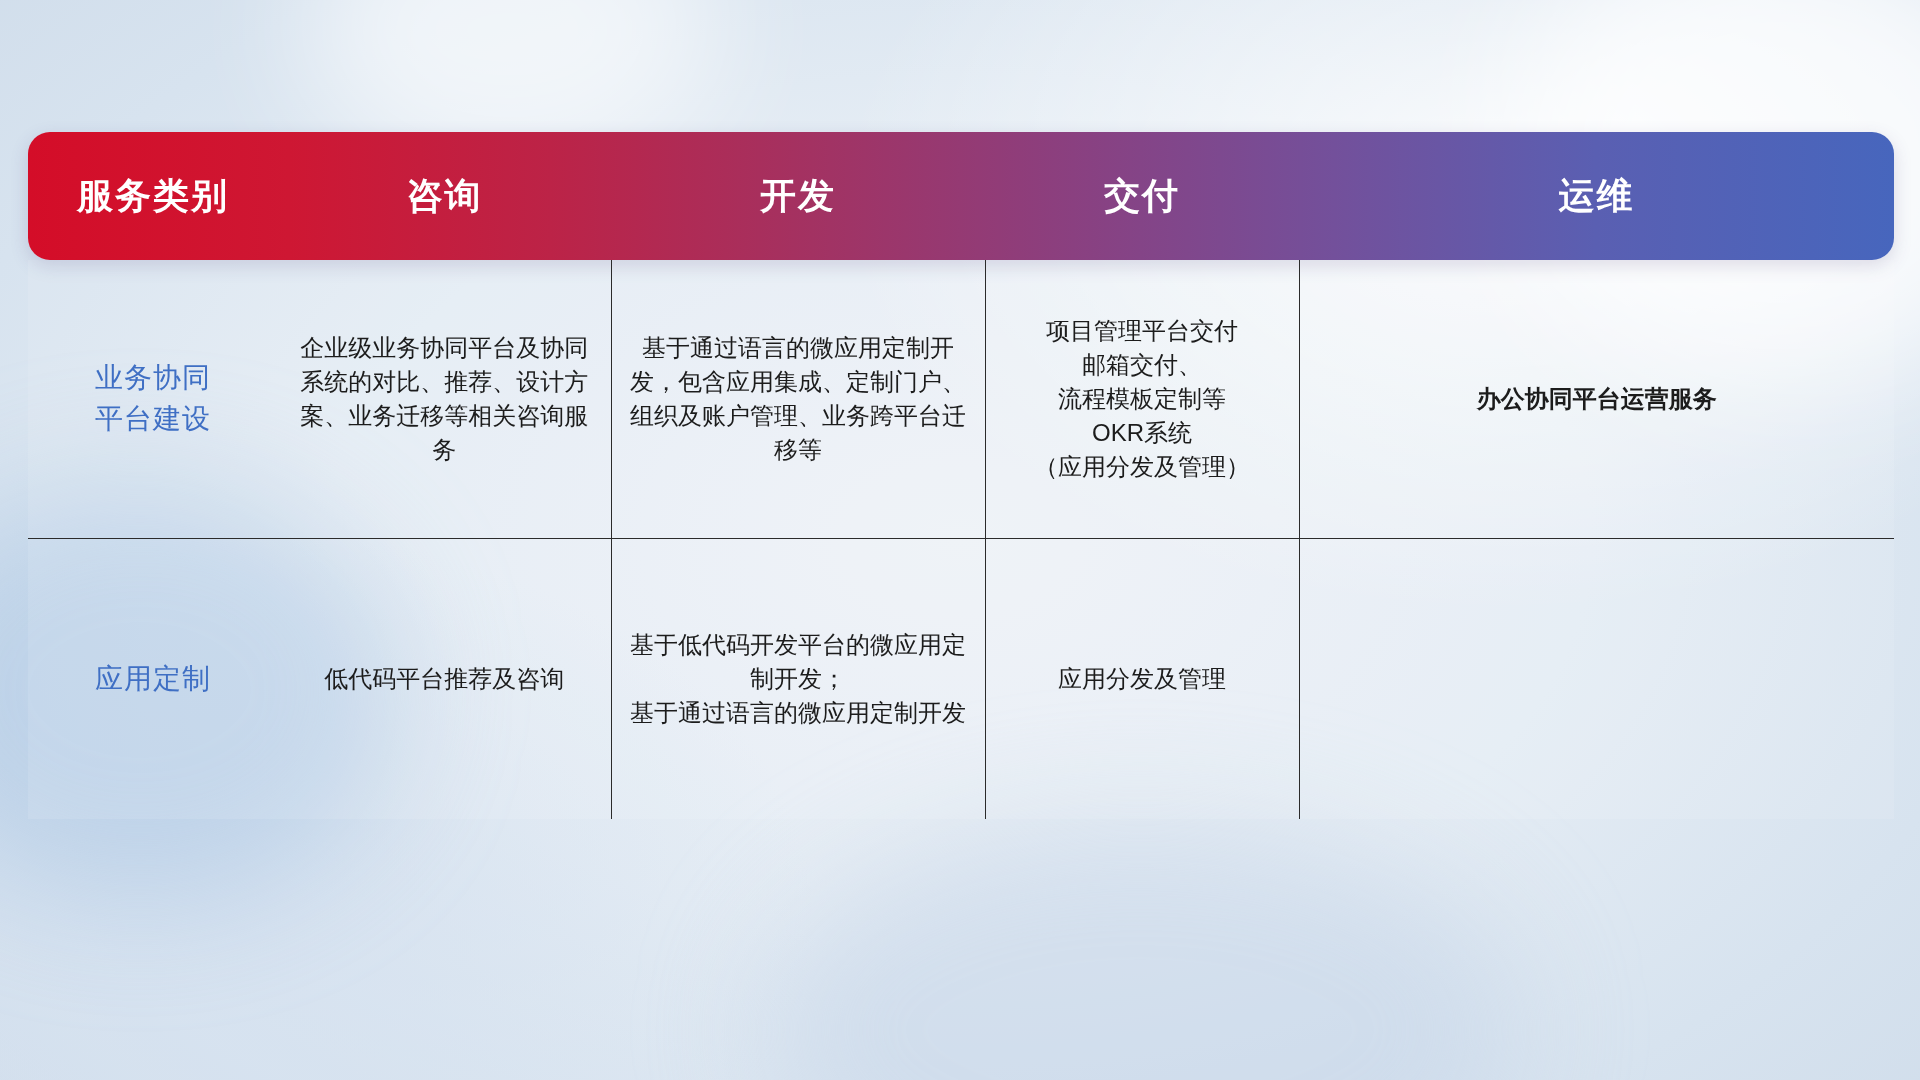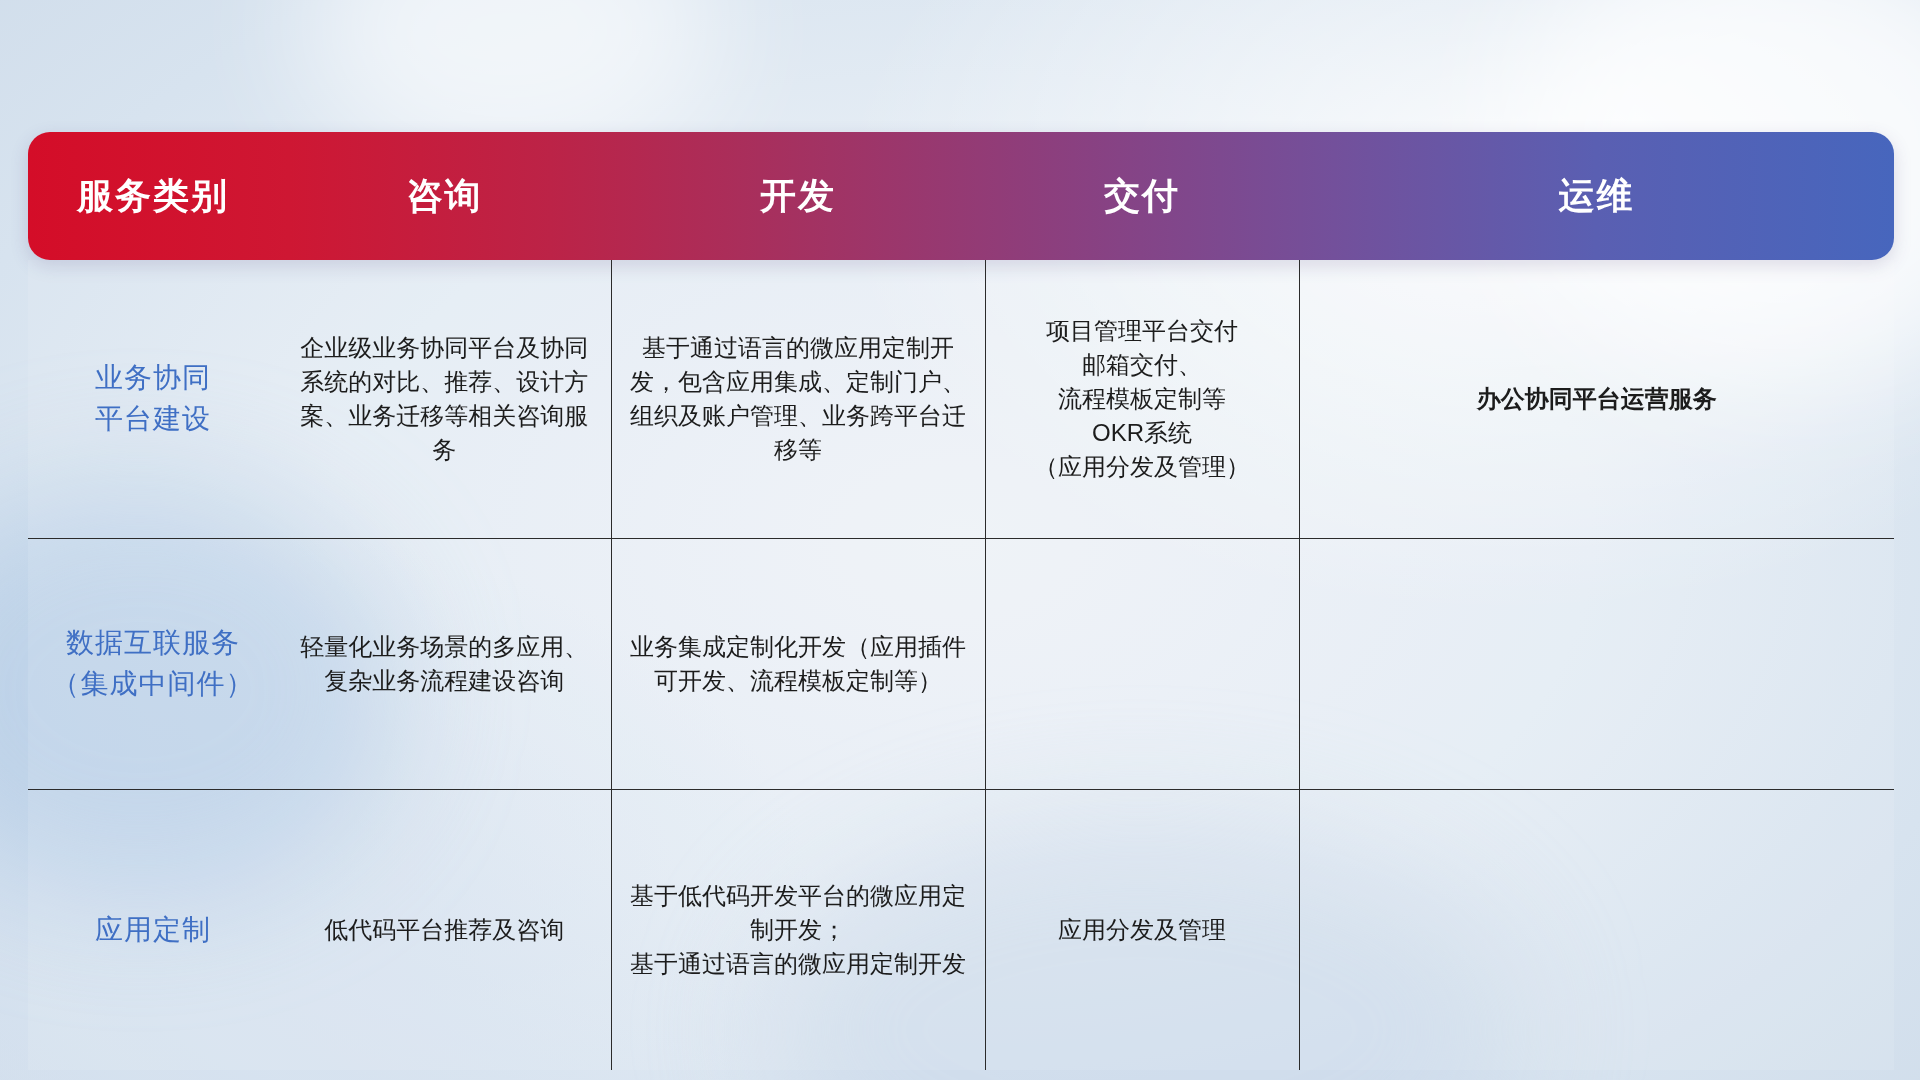--- a/index.html
+++ b/index.html
@@ -174,30 +174,20 @@
           <td>
             <span class="nowrap-line">项目管理平台交付</span>
             <span class="nowrap-line">邮箱交付、</span>
             <span class="nowrap-line">流程模板定制等</span>
             <span class="nowrap-line">OKR系统</span>
             <span class="nowrap-line">（应用分发及管理）</span>
           </td>
           <td>办公协同平台运营服务</td>
         </tr>
 
-        <tr class="r2">
-          <td class="cat">
-            <span class="nowrap-line">数据互联服务</span>
-            <span class="nowrap-line">（集成中间件）</span>
-          </td>
-          <td class="c2">轻量化业务场景的多应用、复杂业务流程建设咨询</td>
-          <td>业务集成定制化开发（应用插件可开发、流程模板定制等）</td>
-          <td></td>
-          <td></td>
-        </tr>
 
         <tr class="r3">
           <td class="cat">
             <span class="nowrap-line">应用定制</span>
           </td>
           <td class="c2">低代码平台推荐及咨询</td>
           <td>
             <span class="nowrap-line">基于低代码开发平台的微应用定制开发；</span>
             <span class="nowrap-line">基于通过语言的微应用定制开发</span>
           </td>

